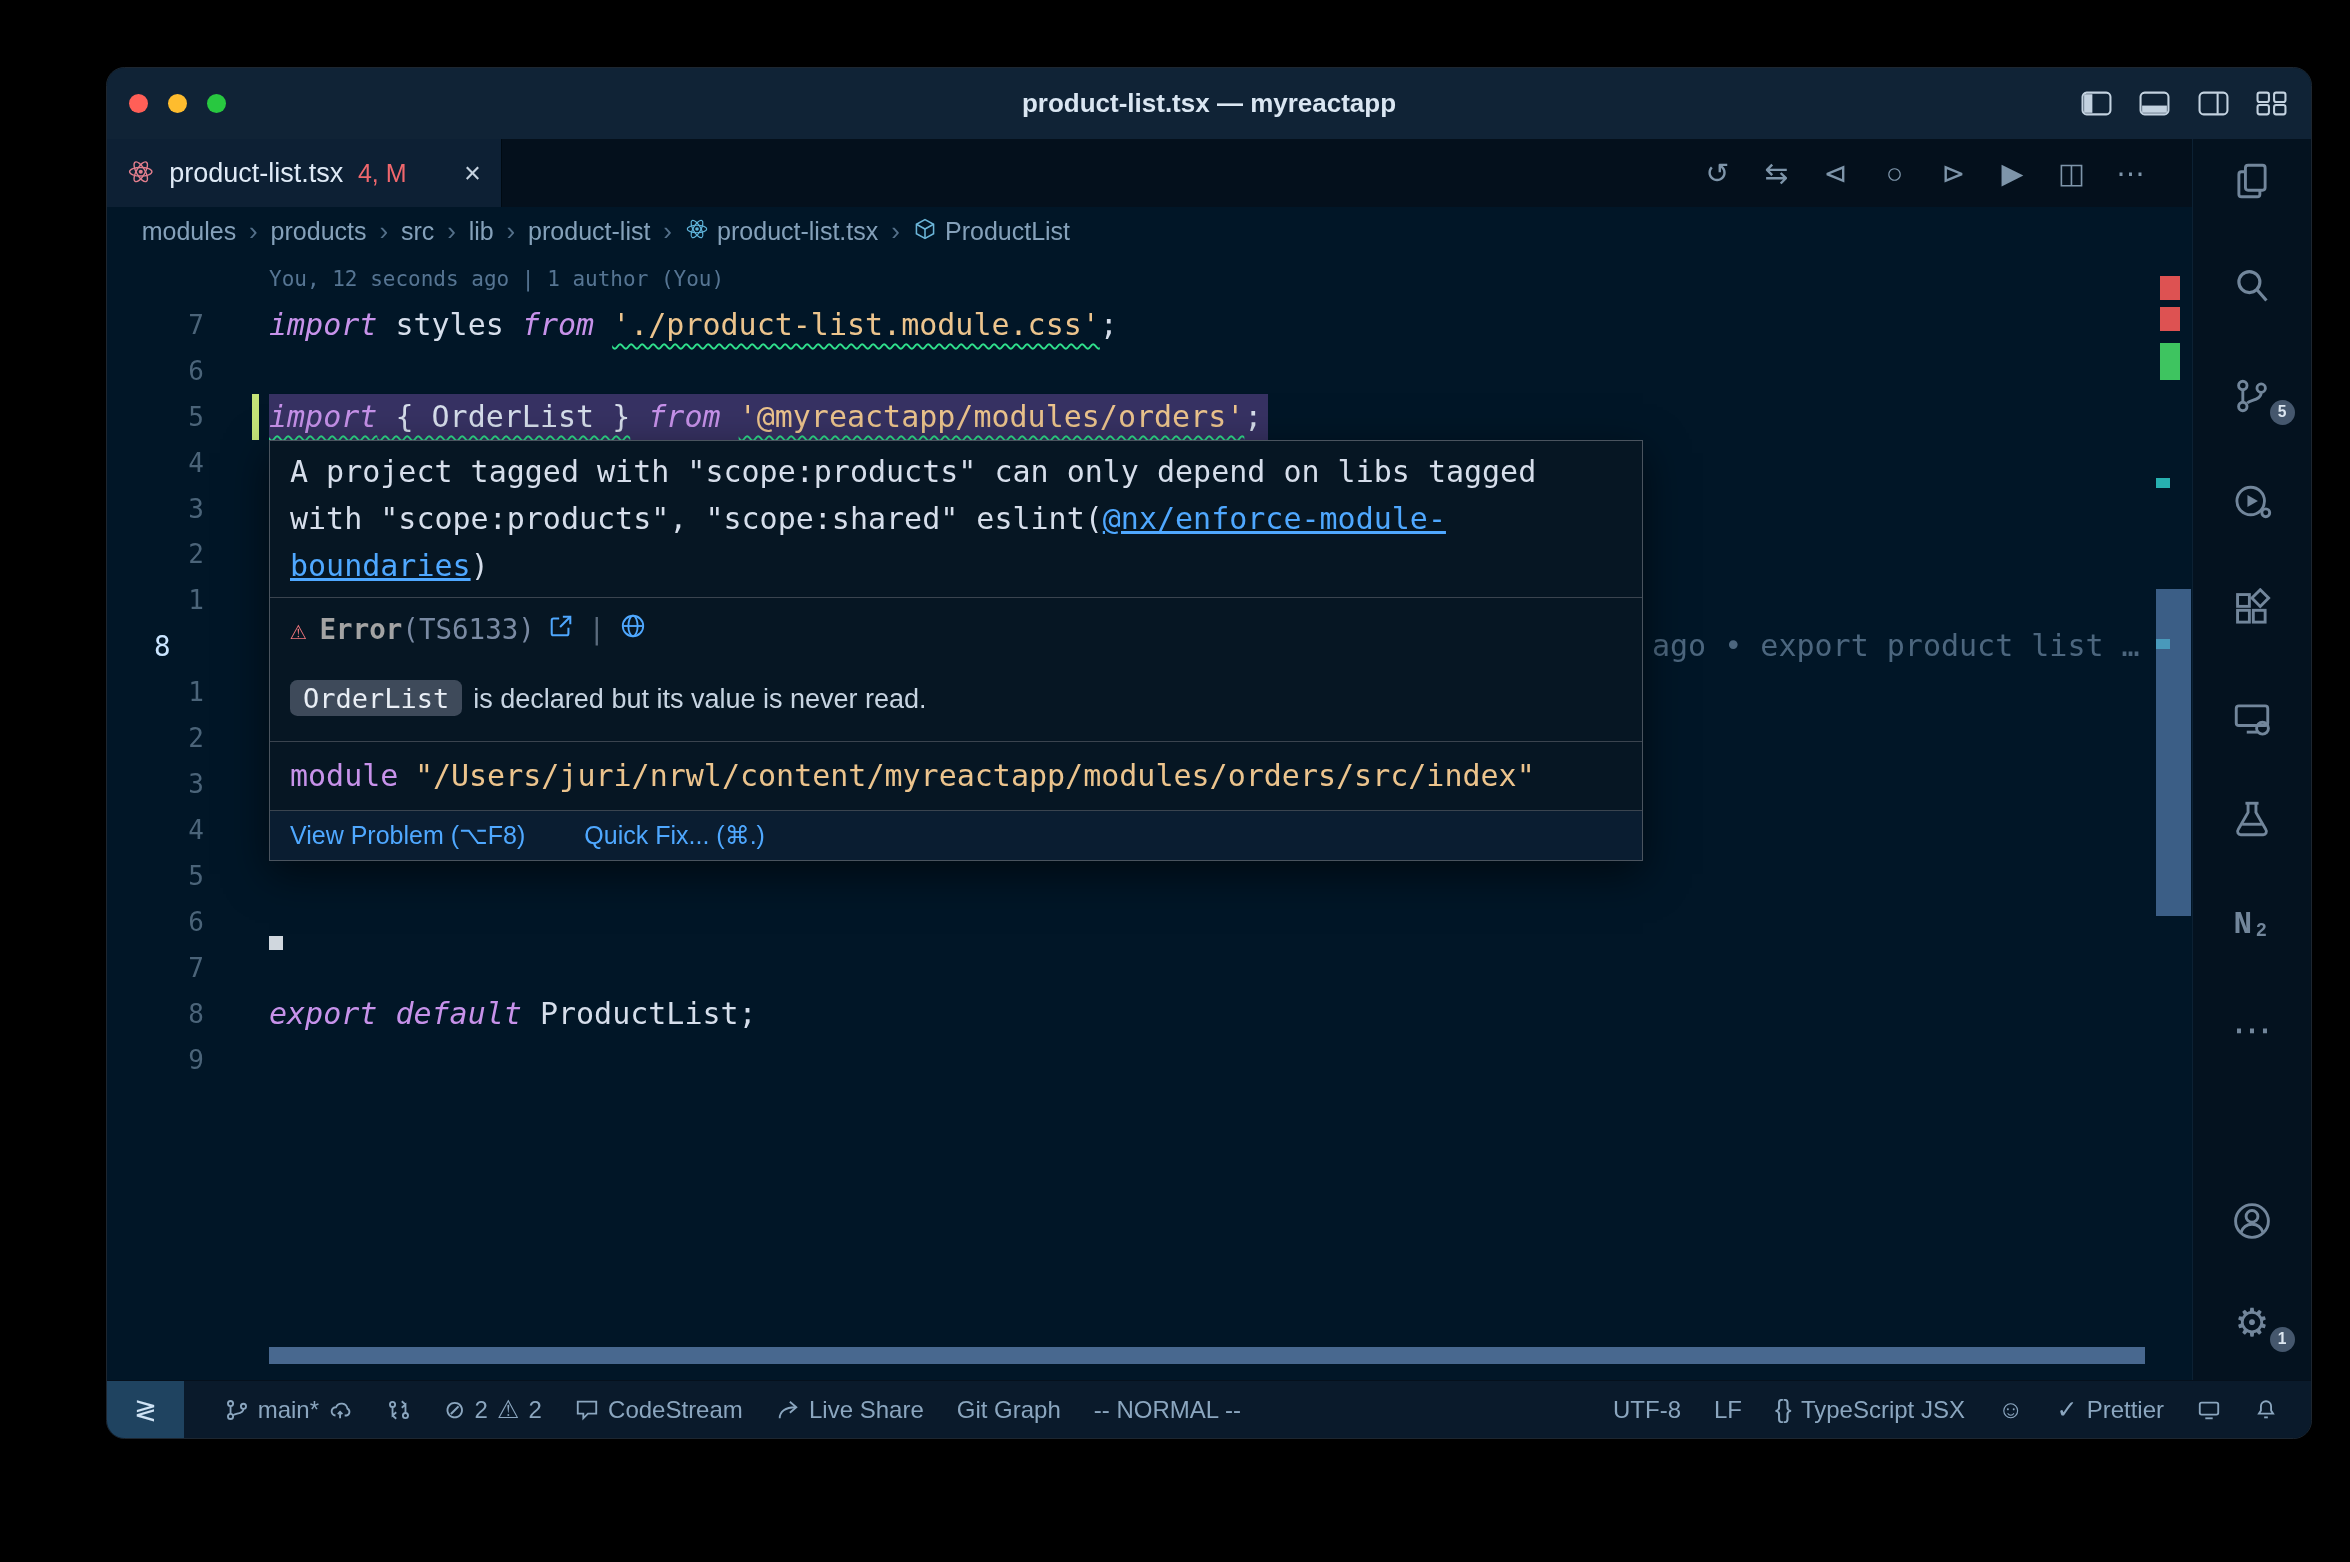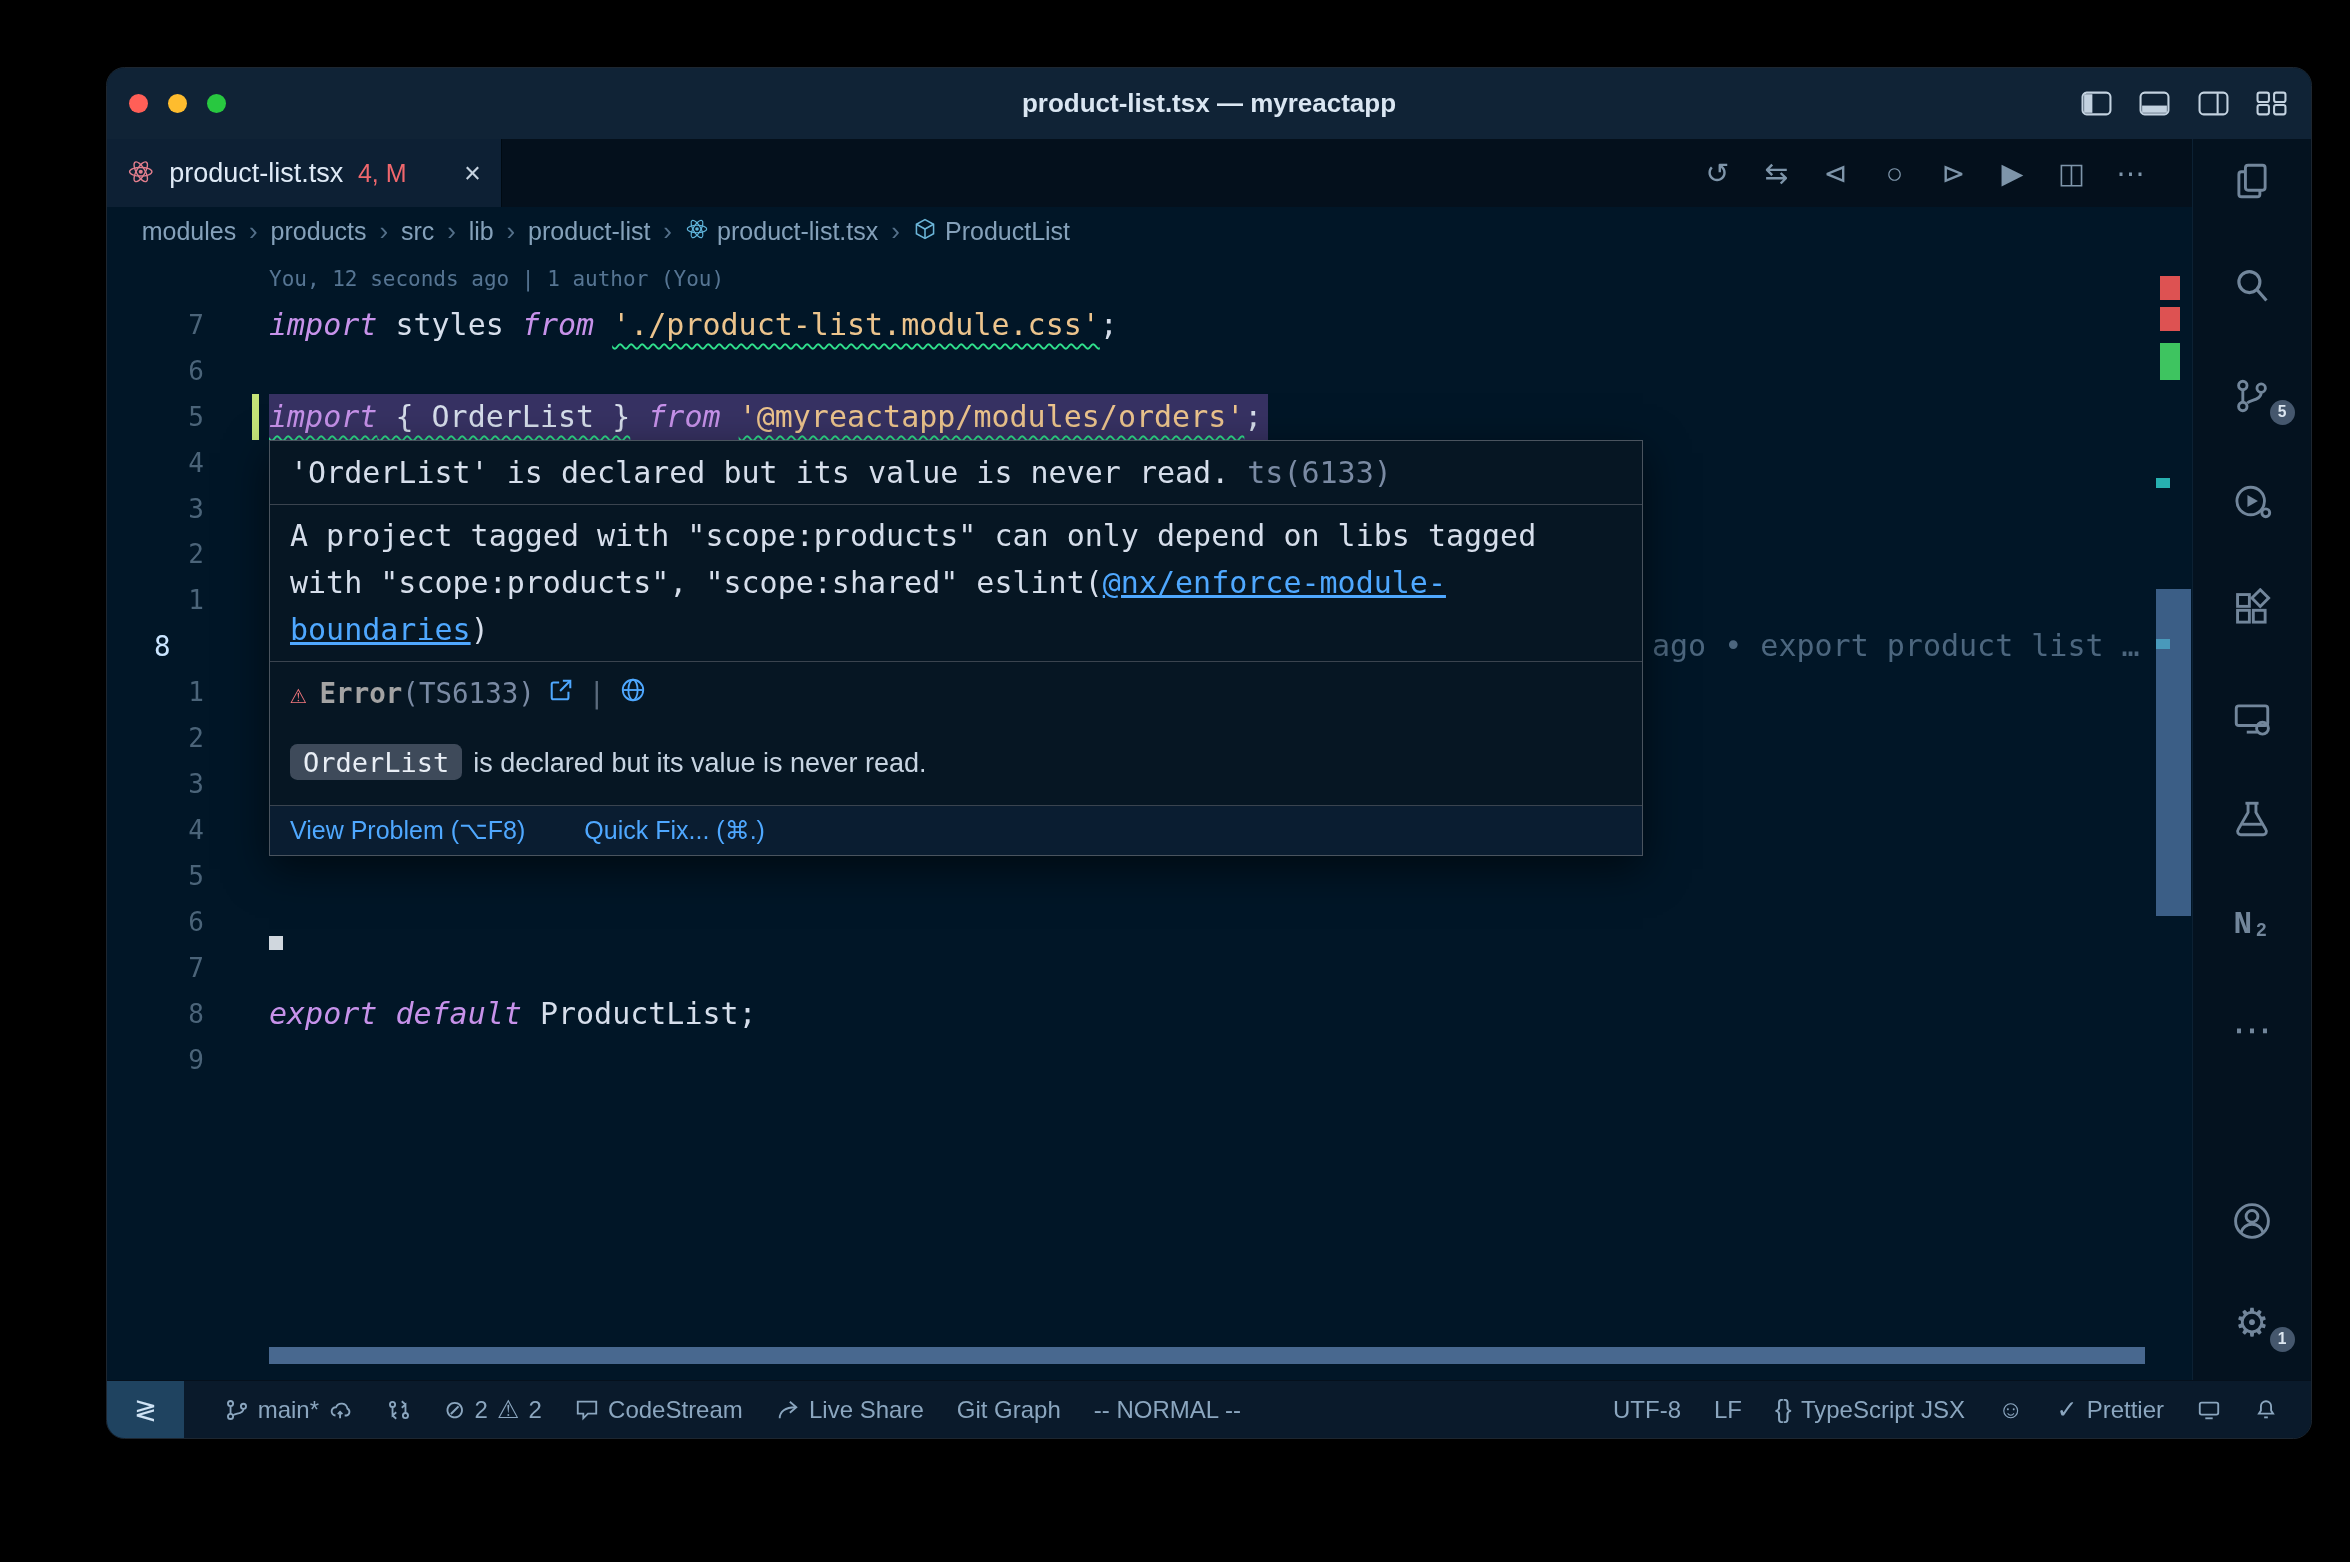--- a/index.html
+++ b/index.html
@@ -216,24 +216,20 @@
           <div class="row" style="top: 505px;"><span class="num">3</span><span class="code"></span></div>
           <div class="row" style="top: 551px;"><span class="num">4</span><span class="code"></span></div>
           <div class="row" style="top: 597px;"><span class="num">5</span><span class="code"></span></div>
           <div class="row" style="top: 643px;"><span class="num">6</span><span class="code"></span></div>
           <div class="row" style="top: 689px;"><span class="num">7</span><span class="code"></span></div>
           <div class="row" style="top: 735px;"><span class="num">8</span><span class="code"><span class="kw">export</span><span class="pl"> </span><span class="kw">default</span><span class="pl"> ProductList;</span></span></div>
           <div class="row" style="top: 781px;"><span class="num">9</span><span class="code"></span></div>
         </div>
 
       <div class="hover">
-        <div class="hv-s hv-s1">
-          <span>'OrderList' is declared but its value is never read.</span>
-          <span class="hv-code">ts(6133)</span>
-        </div>
         <div class="hv-s hv-s2">
           <div>A project tagged with "scope:products" can only depend on libs tagged</div>
           <div><span>with "scope:products", "scope:shared" eslint(</span><span class="hv-link">@nx/enforce-module-</span></div>
           <div><span class="hv-link">boundaries</span><span>)</span></div>
         </div>
         <div class="hv-s hv-s3">
           <div class="err-row">
             <span class="err-ico">⚠</span>
             <span><span class="err">Error</span><span class="err-code">(TS6133)</span></span>
             <span>
@@ -249,20 +245,23 @@
                   <circle cx="14" cy="14" r="11"></circle>
                   <ellipse cx="14" cy="14" rx="5" ry="11"></ellipse>
                   <path d="M3.5 14h21"></path>
                 </svg>
             </span>
           </div>
           <div class="chip-row">
             <span class="chip">OrderList</span><span class="chip-text">is declared but its value is never read.</span>
           </div>
         </div>
+        <div class="hv-s hv-s4">
+          <span class="mod-kw">module</span><span class="mod-path">"/Users/juri/nrwl/content/myreactapp/modules/orders/src/index"</span>
+        </div>
         <div class="hv-actions">
           <span>View Problem (⌥F8)</span>
           <span>Quick Fix... (⌘.)</span>
         </div>
       </div>
       <div class="hv-resize"></div>
 
       <div class="ruler">
         <div class="mark m-red" style="top:20px;height:24px;"></div>
         <div class="mark m-red" style="top:51px;height:24px;"></div>

